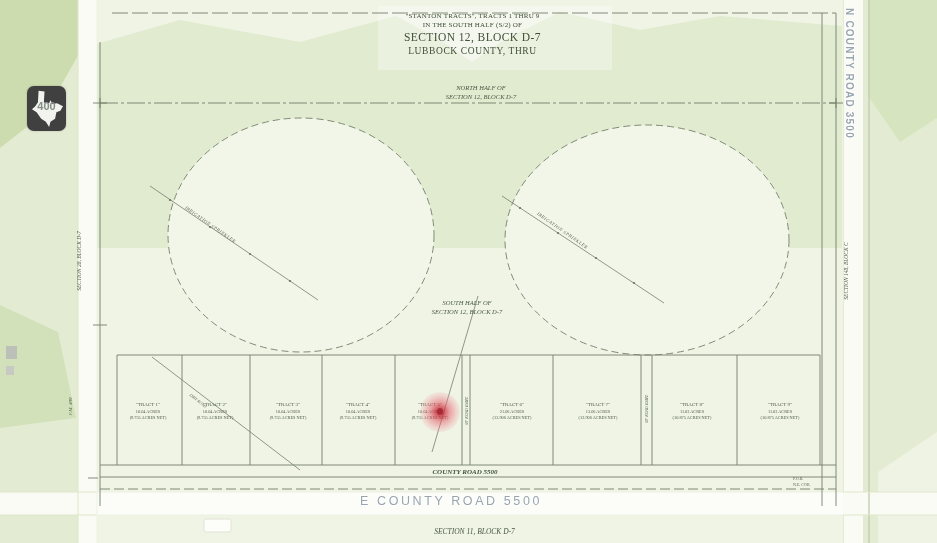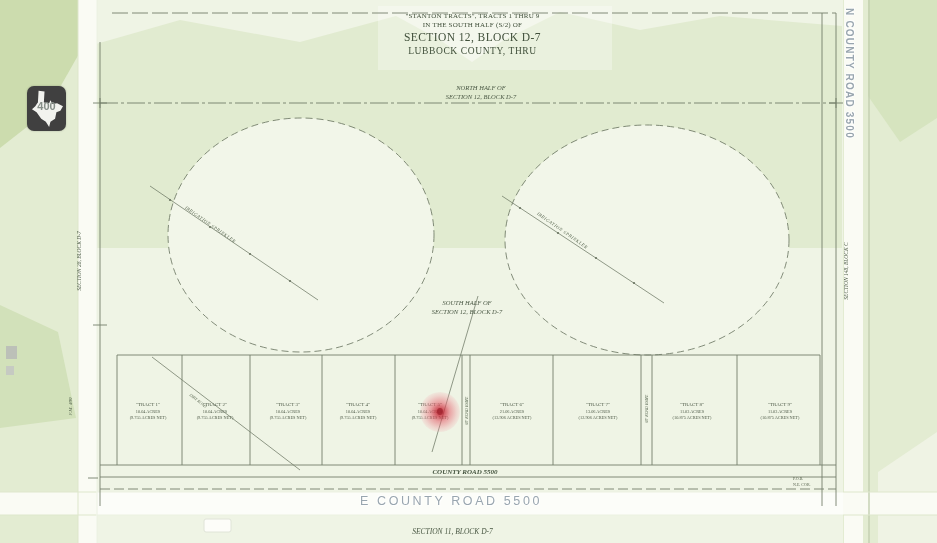--- a/index.html
+++ b/index.html
@@ -25,21 +25,21 @@
   .diag{font-style:italic;color:#57654f;z-index:4;white-space:nowrap;}
   
   .map-label{font-family:"Liberation Sans", sans-serif;color:#99a6af;z-index:5;
              text-shadow:0 0 2px #fff,0 0 2px #fff,1px 1px 1px #fff,-1px -1px 1px #fff;}
   #bottom-road-label{left:360px;top:494px;font-size:12.5px;letter-spacing:2.6px;font-weight:normal;}
   #right-road-label{left:844px;top:8px;writing-mode:vertical-rl;font-size:10px;
                     letter-spacing:1.2px;font-weight:bold;}
   
   #county-road-label{left:395px;top:468px;width:140px;text-align:center;font-style:italic;
                      font-weight:bold;font-size:7px;color:#45543f;z-index:4;}
-  #section-south-label{left:370px;top:527px;width:165px;text-align:center;font-style:italic;
+  #section-south-label{left:392px;top:527px;width:165px;text-align:center;font-style:italic;
                        font-size:7.5px;color:#4a5844;z-index:4;}
   
   #highlight-marker{left:420px;top:392px;width:40px;height:40px;border-radius:50%;z-index:7;
      background:radial-gradient(circle at 50% 50%, rgba(200,40,55,.78) 0 12%,
                 rgba(228,95,108,.55) 34%, rgba(238,146,155,.32) 58%,
                 rgba(244,180,186,.15) 72%, rgba(244,180,186,0) 78%);}
   #highlight-marker::after{content:"";position:absolute;left:17px;top:16px;width:6px;height:7px;
      border-radius:50%;background:rgba(150,25,35,.65);}
   
   #fm-shield{left:27px;top:86px;width:39px;height:45px;background:#404040;border-radius:7px;

